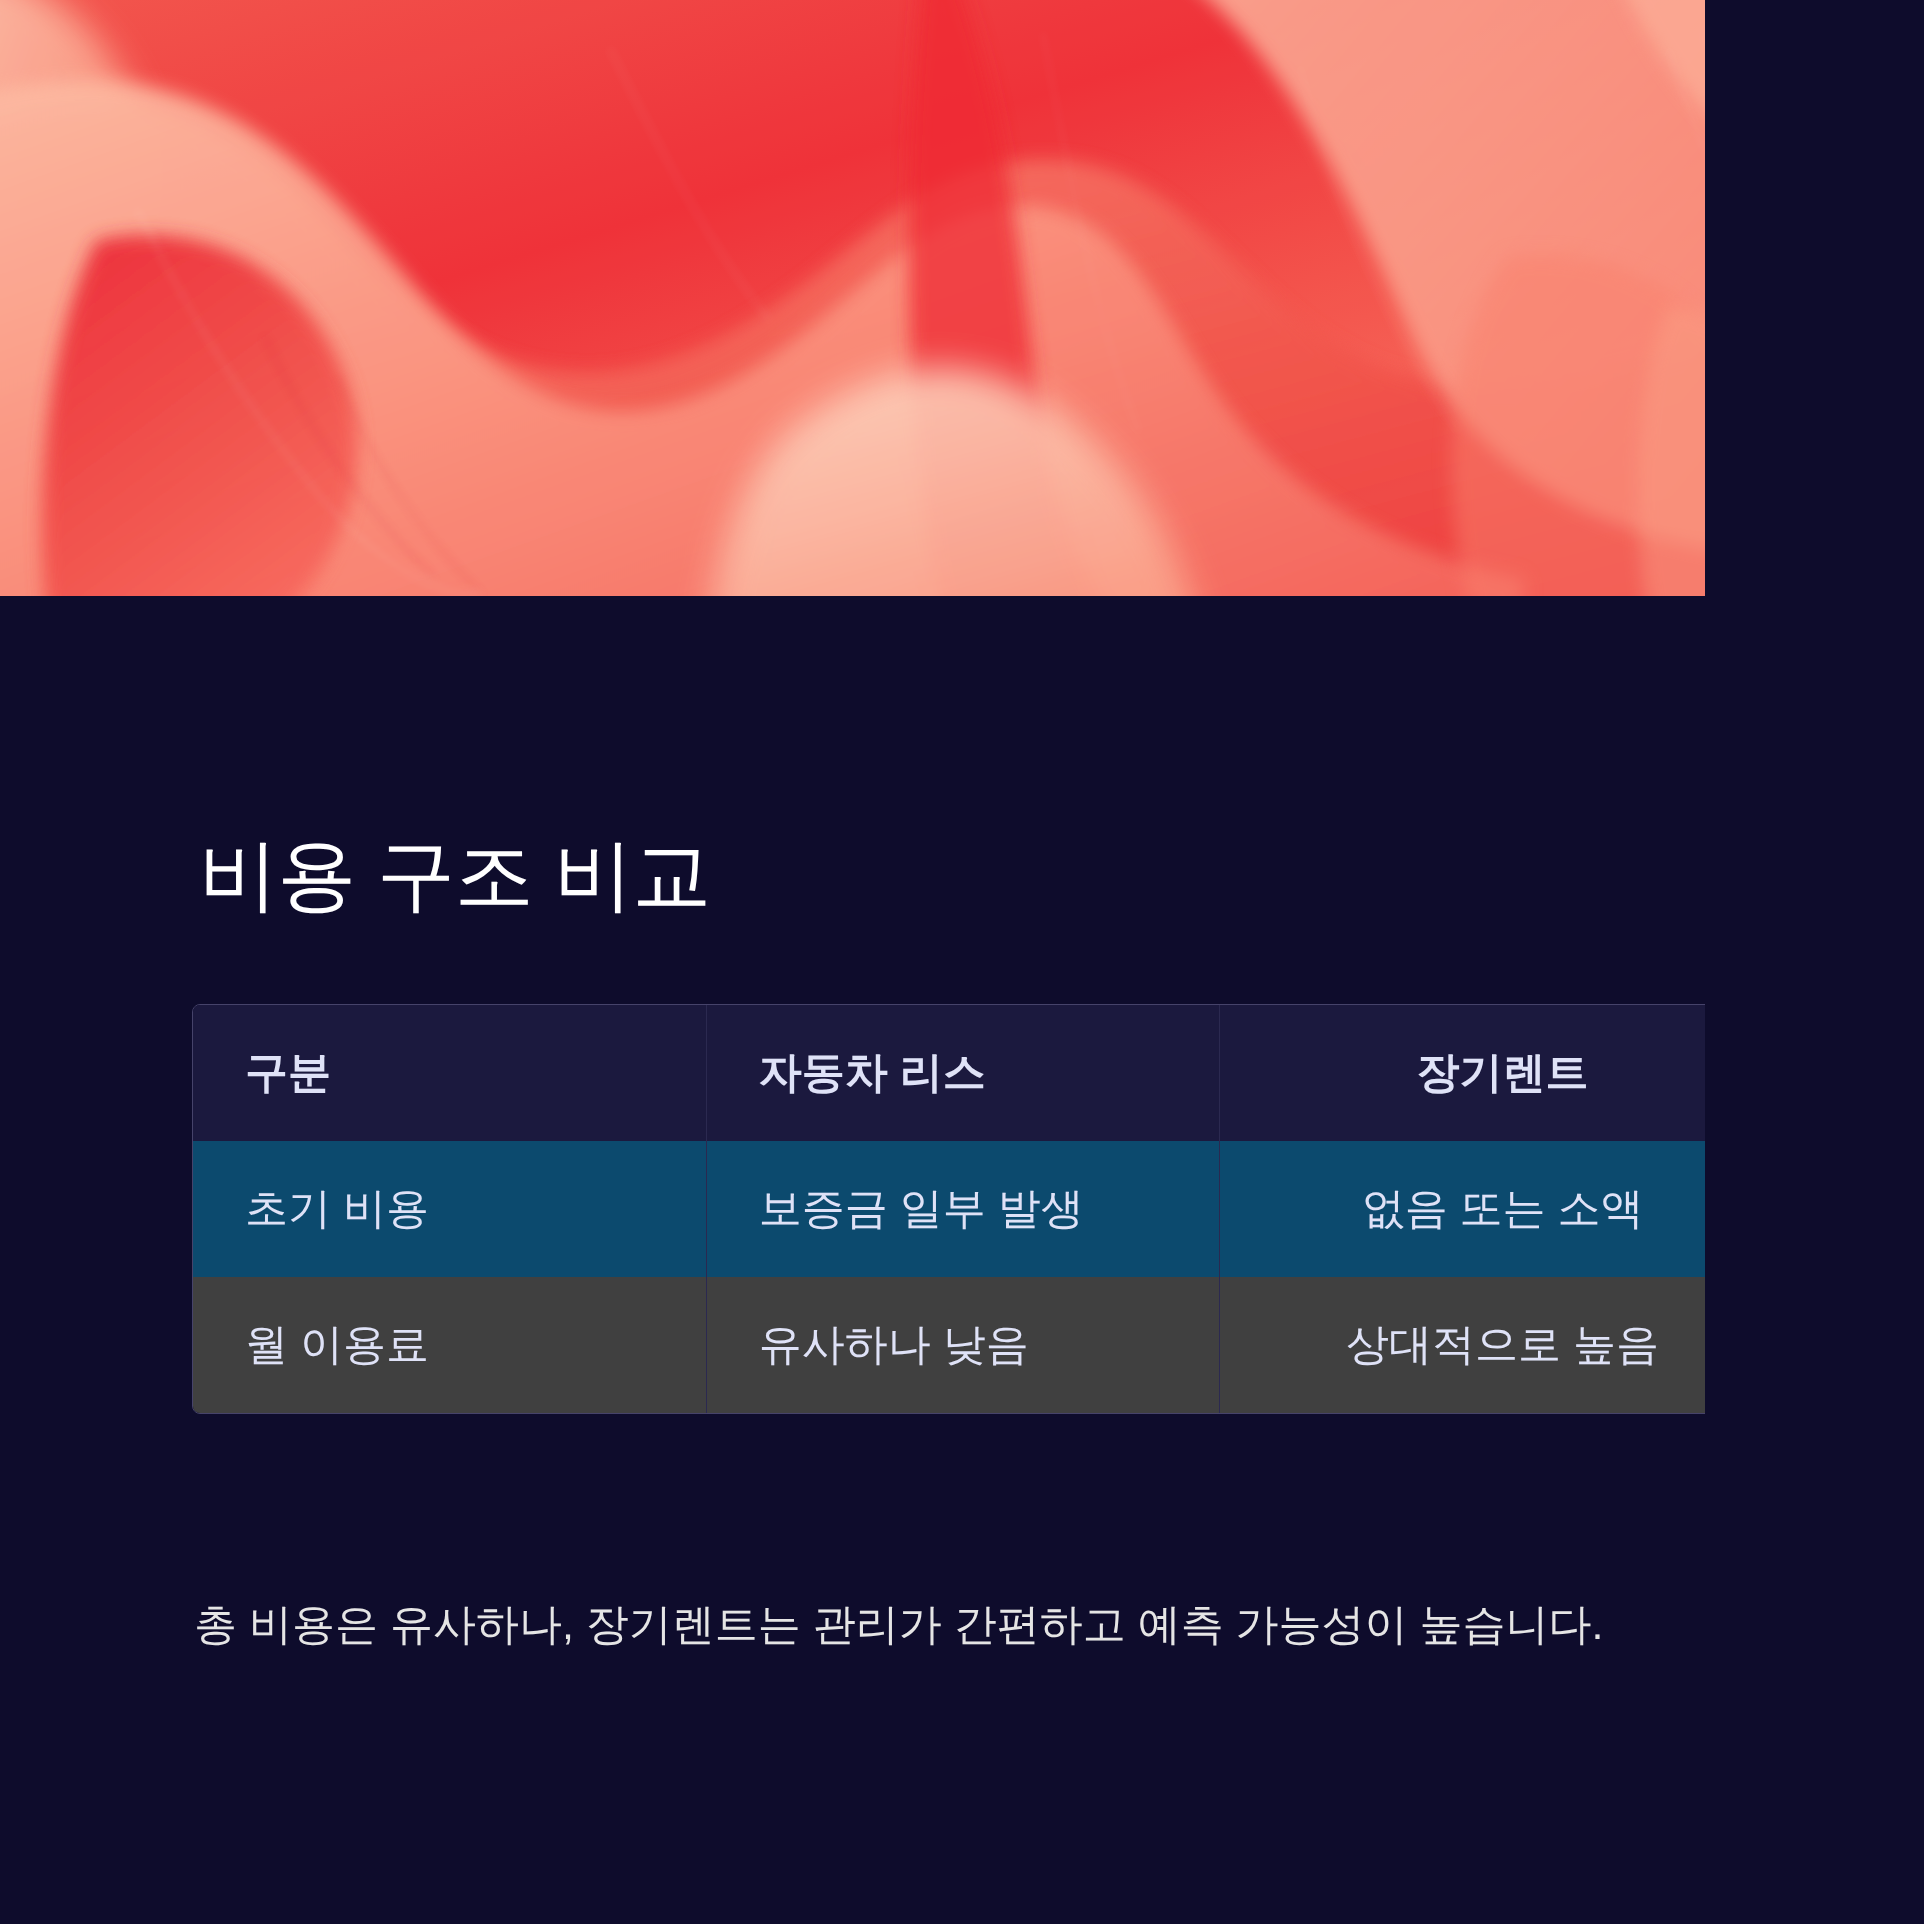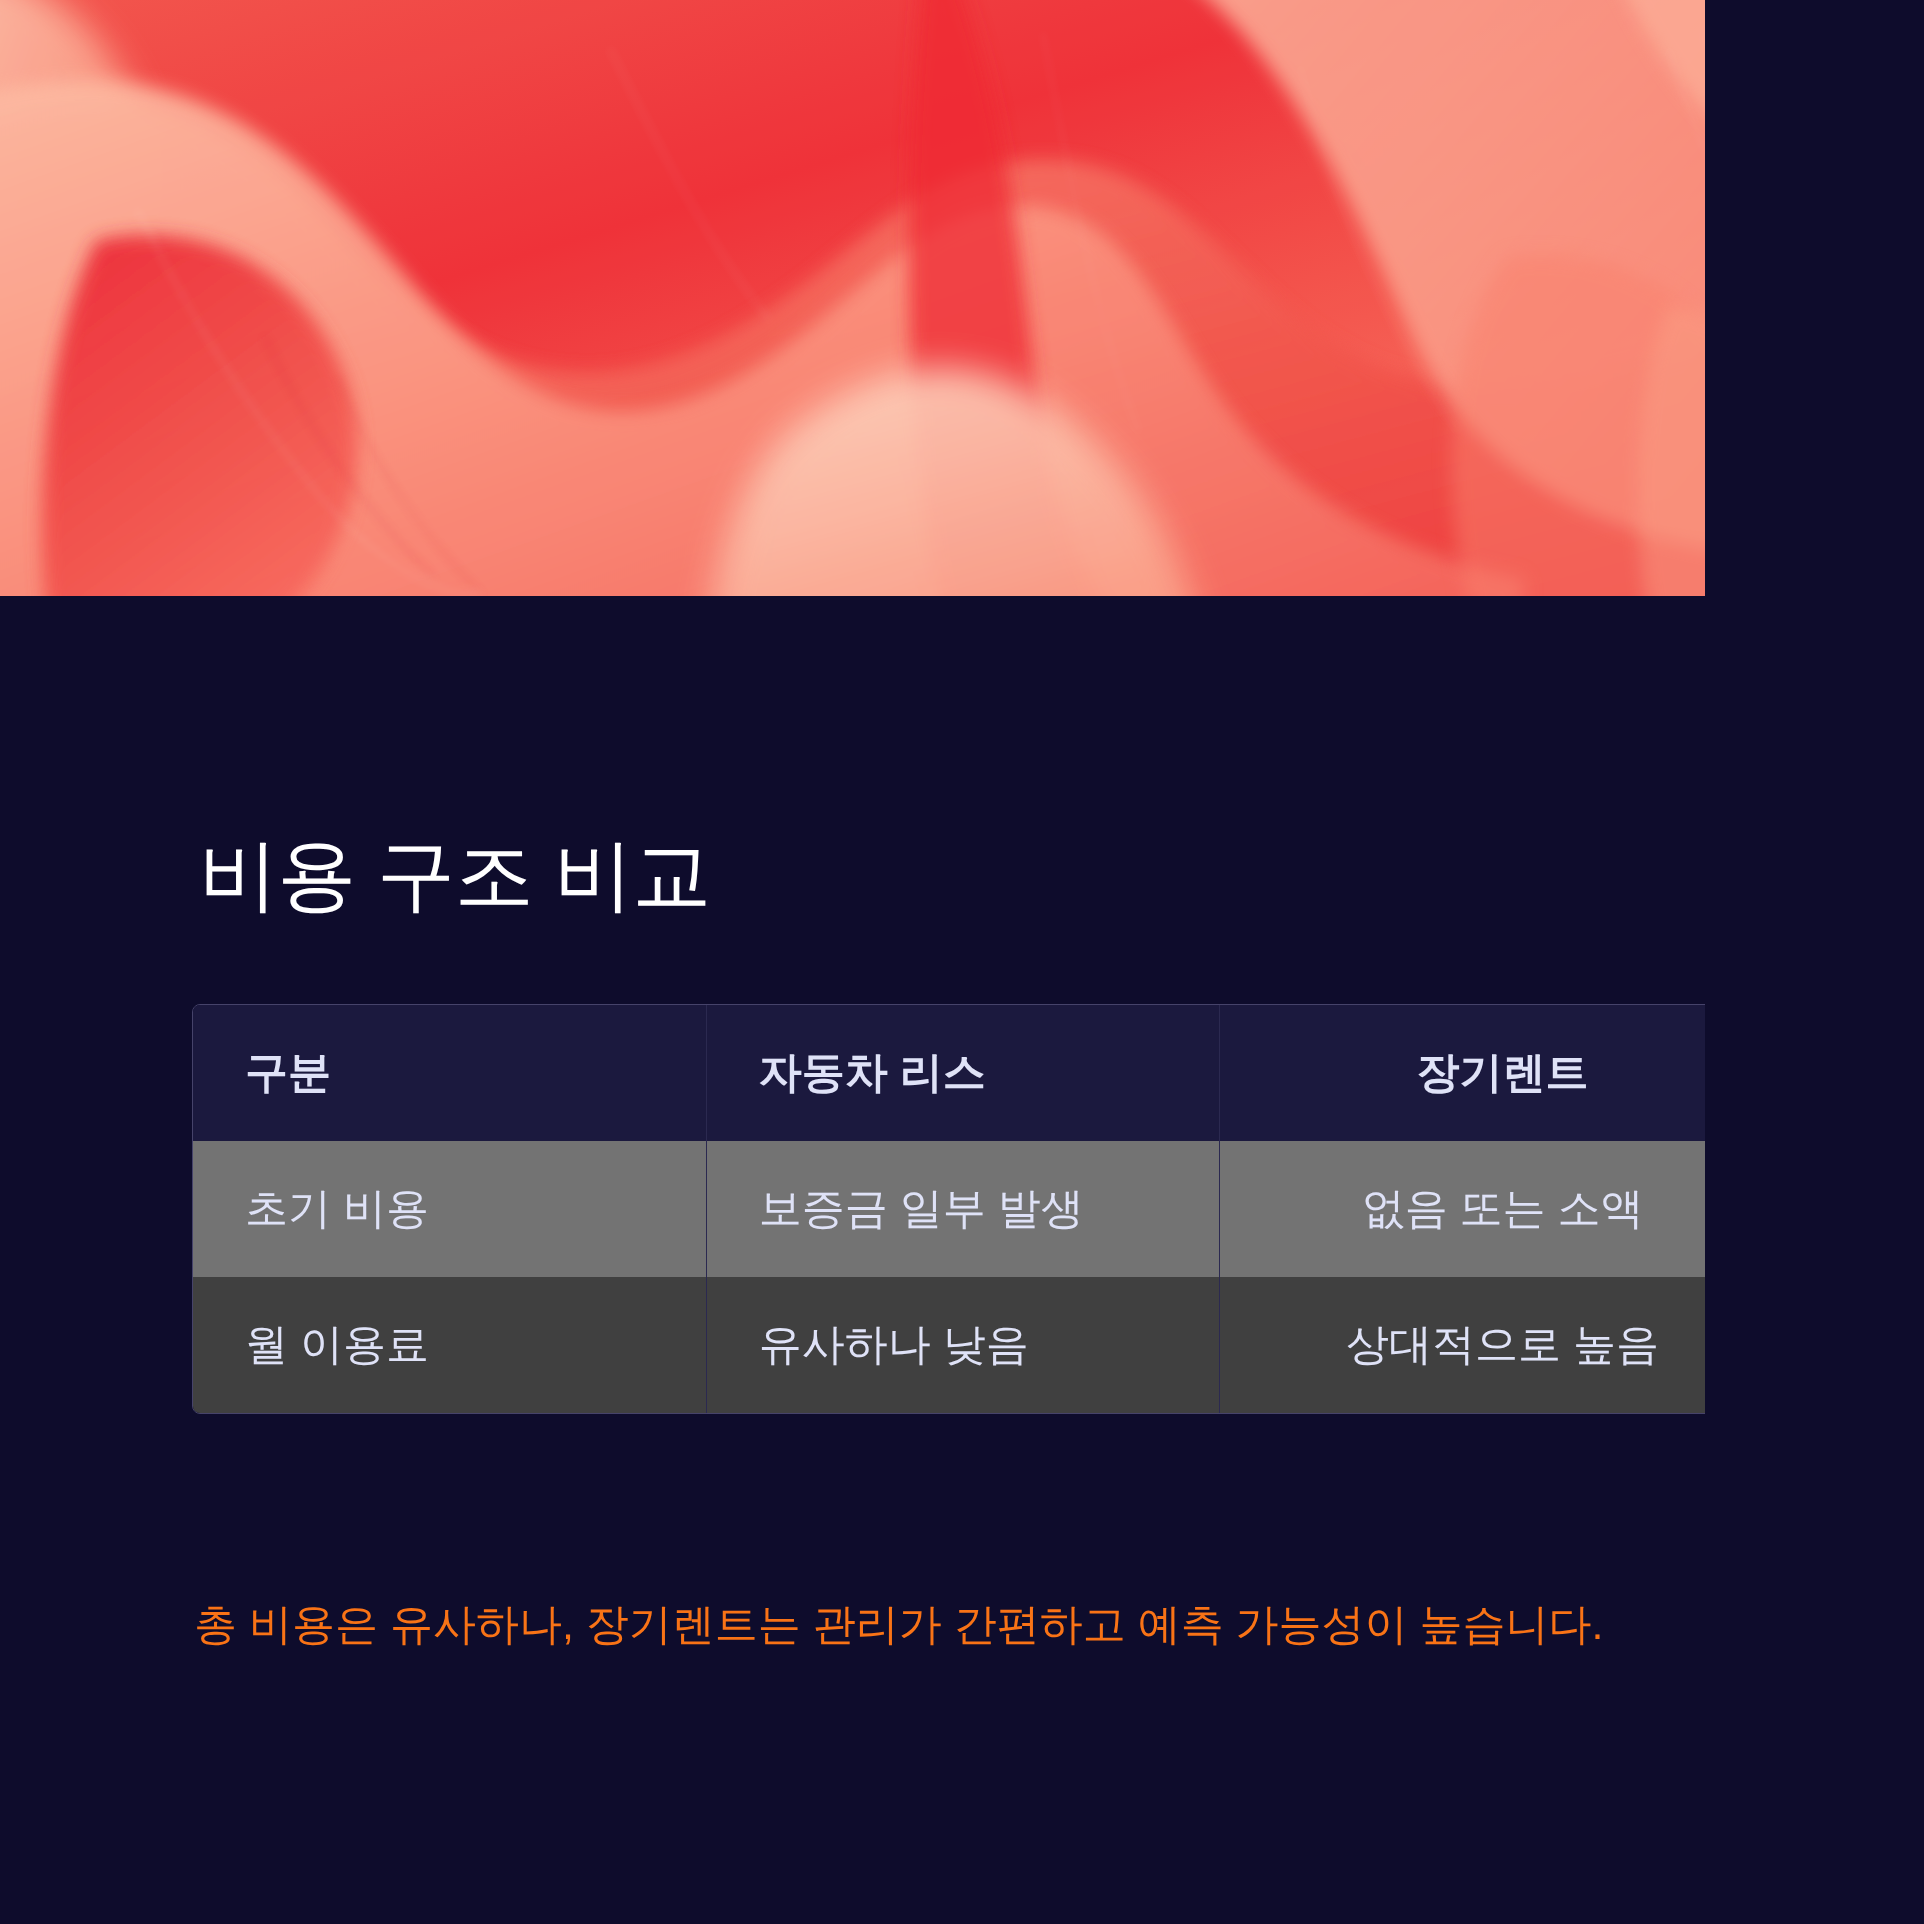--- a/index.html
+++ b/index.html
@@ -67,31 +67,31 @@
     border-right: 0.8px solid #2b2950;
     white-space: nowrap;
     box-sizing: border-box;
   }
   table.cmp th:last-child,
   table.cmp td:last-child { border-right: none; text-align: center; }
 
   table.cmp thead tr { background: #1b193e; }
   table.cmp thead th { color: #dfe2f7; font-weight: 700; }
 
-  table.cmp tbody tr.odd  { background: #737373; margin-top: 24px; }
+  table.cmp tbody tr.odd  { background: #0c4a6e; margin-top: 24px; }
   table.cmp tbody tr.even { background: #404040; }
 
   .caption {
     position: absolute;
     left: 194px;
     top: 1596px;
     margin: 0;
     font-size: 43px;
     font-weight: 300;
-    color: #f97316;
+    color: #e5e5e5;
     white-space: nowrap;
   }
 </style>
 </head>
 <body>
 
 <div class="page">
 
   <div class="hero">
     <svg viewBox="0 0 2400 743" preserveAspectRatio="none" xmlns="http://www.w3.org/2000/svg">

